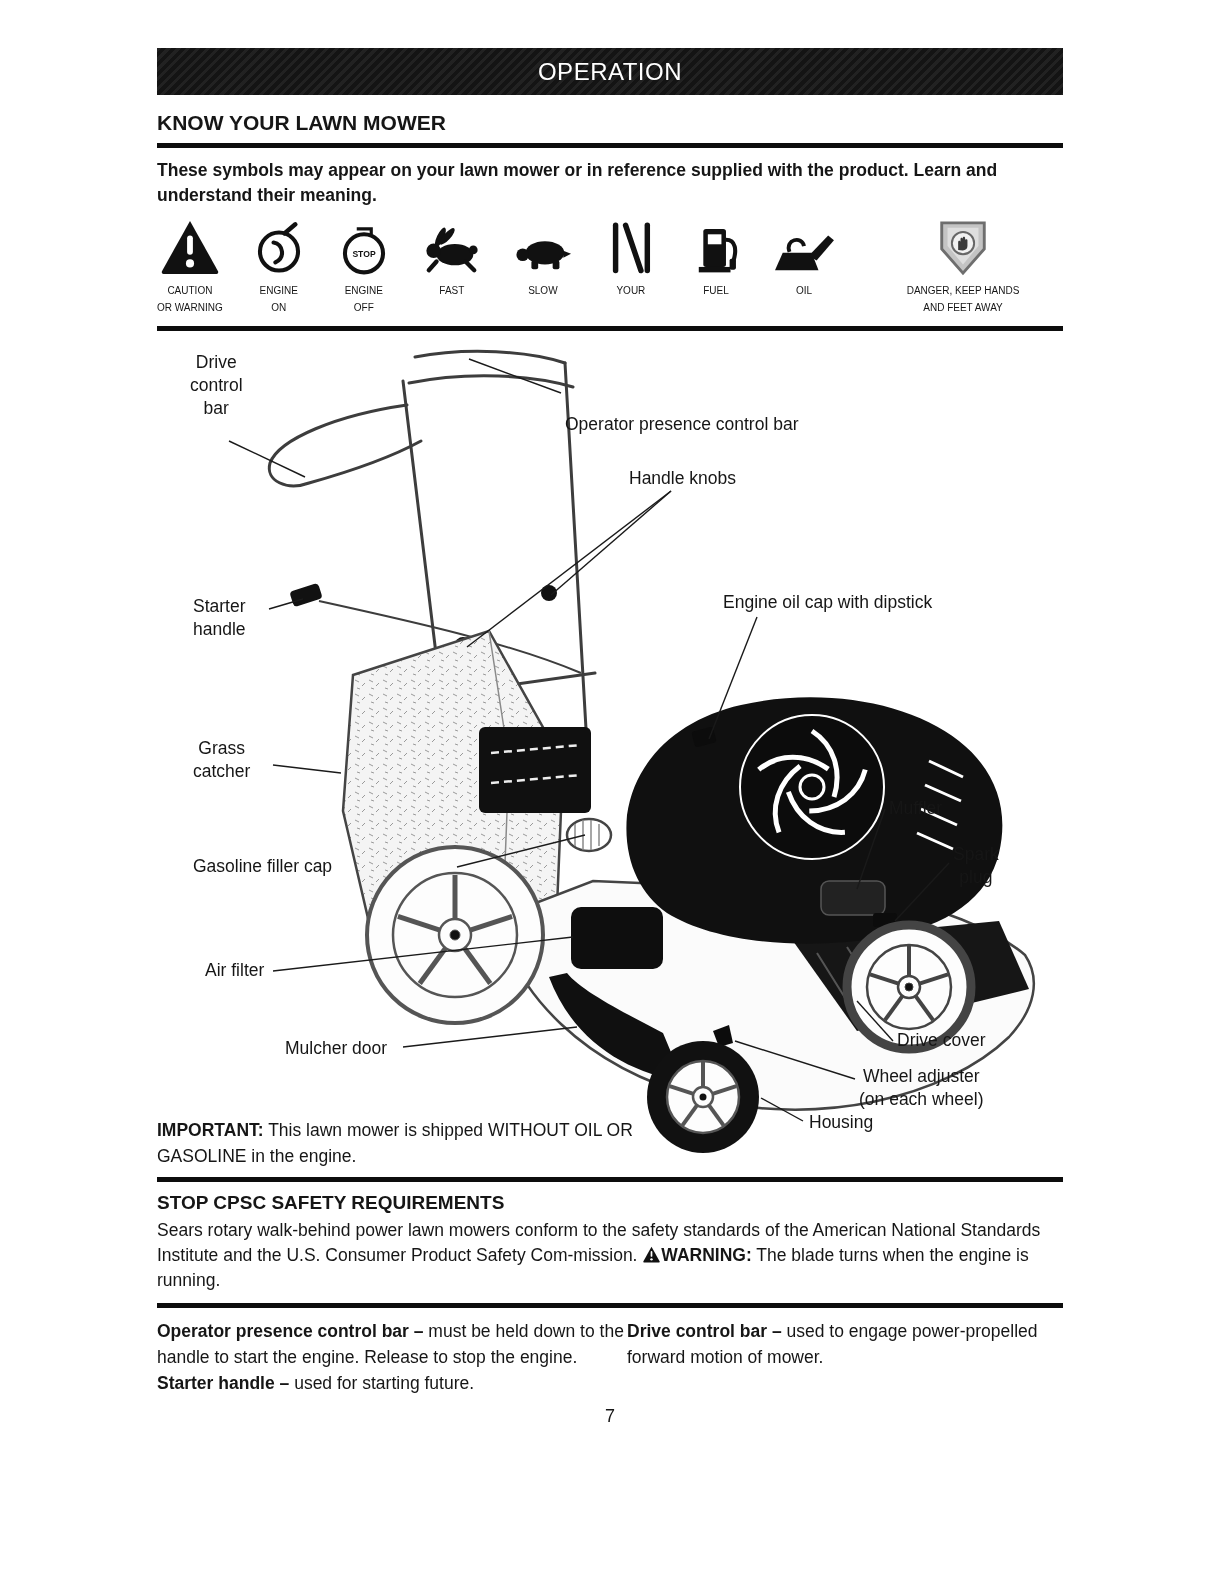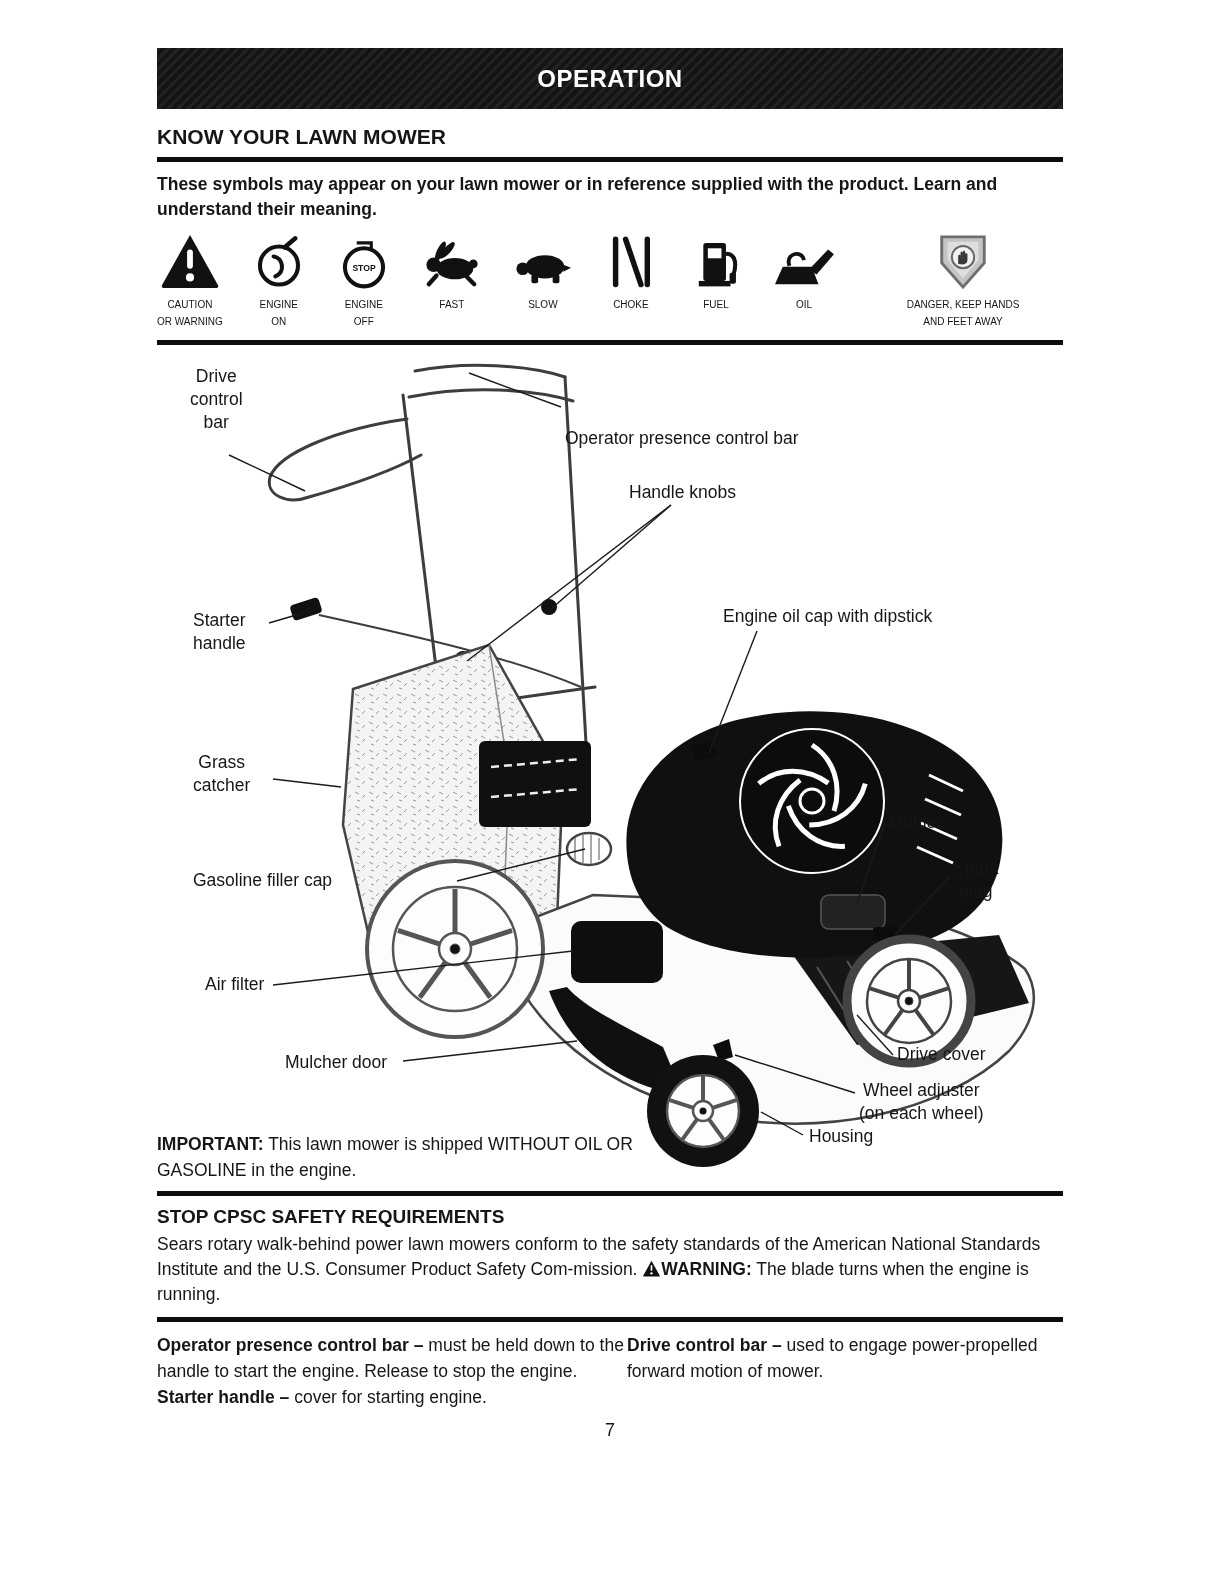--- a/index.html
+++ b/index.html
@@ -3,24 +3,24 @@
 <meta charset="utf-8">
 <style>
   html,body{margin:0;padding:0;}
   body{
     width:1224px;height:1584px;background:#ffffff;position:relative;
     font-family:"Liberation Sans", sans-serif;color:#161616;overflow:hidden;
   }
   .page{position:absolute;top:0;left:0;width:1224px;height:1584px;
         padding:48px 161px 0 157px;box-sizing:border-box;}
   .opbar{
-    height:61px;background:#141414;
+    height:47px;background:#141414;
     background-image:repeating-linear-gradient(135deg, rgba(255,255,255,0.06) 0 3px, rgba(0,0,0,0) 3px 7px);
     color:#fff;display:flex;align-items:center;justify-content:center;
-    font-size:24px;font-weight:bold;letter-spacing:0.5px;
+    font-size:24px;font-weight:normal;letter-spacing:0.5px;
   }
   h1.know{font-size:21px;font-weight:bold;margin:16px 0 6px 0;}
   p.body{font-size:17.5px;line-height:25px;margin:0 0 10px 0;}
   .rule{height:5px;background:#0d0d0d;margin:8px 0 10px 0;}
   p.symintro{font-size:17.5px;line-height:25px;font-weight:bold;margin:2px 0 10px 0;}
   .sym-row{display:flex;justify-content:space-between;align-items:flex-start;margin:4px 0 10px 0;}
   .sym{display:flex;flex-direction:column;align-items:center;text-align:center;}
   .sym-label{font-size:10px;line-height:17px;white-space:pre-line;margin-top:6px;}
   .sym.wide{width:200px;}
   .diagram{position:relative;height:828px;margin-top:4px;}
@@ -105,21 +105,21 @@
       </svg>
       <div class="sym-label">SLOW</div>
     </div>
 
     <div class="sym">
       <svg width="58" height="58" viewBox="0 0 64 64">
         <path d="M15 8 V58" stroke="#111" stroke-width="6" stroke-linecap="round"></path>
         <path d="M26 8 L43 58" stroke="#111" stroke-width="6" stroke-linecap="round"></path>
         <path d="M50 8 V58" stroke="#111" stroke-width="6" stroke-linecap="round"></path>
       </svg>
-      <div class="sym-label">CHOKE</div>
+      <div class="sym-label">YOUR</div>
     </div>
 
     <div class="sym">
       <svg width="58" height="58" viewBox="0 0 64 64">
         <rect x="18" y="12" width="25" height="42" rx="3" fill="#111"></rect>
         <rect x="23" y="18" width="15" height="11" fill="#fff"></rect>
         <rect x="13" y="54" width="35" height="6" fill="#111"></rect>
         <path d="M43 24 c11 0 12 12 8 24" stroke="#111" stroke-width="4.5" fill="none"></path>
         <rect x="47" y="45" width="7" height="12" rx="2" fill="#111"></rect>
       </svg>
@@ -307,21 +307,21 @@
         <path d="M32 3 L61 55 Q62 58 58 58 L6 58 Q2 58 3 55 Z" fill="#111"></path>
         <rect x="29" y="18" width="6" height="20" rx="3" fill="#fff"></rect>
         <circle cx="32" cy="47" r="4.2" fill="#fff"></circle>
       </svg><b>WARNING:</b><span> The blade turns when the engine is running.</span></p>
 
   <div class="rule"></div>
 
   <div class="defs">
     <div class="col1">
       <p><b>Operator presence control bar –</b><span> must be held down to the handle to start the engine.  Release to stop the engine.</span></p>
-      <p><b>Starter handle –</b><span> cover for starting engine.</span></p>
+      <p><b>Starter handle –</b><span> used for starting future.</span></p>
     </div>
     <div class="col2">
       <p><b>Drive control bar –</b><span> used to engage power-propelled forward motion of mower.</span></p>
     </div>
   </div>
 
   <div class="pagenum">7</div>
 
 </div>
 

